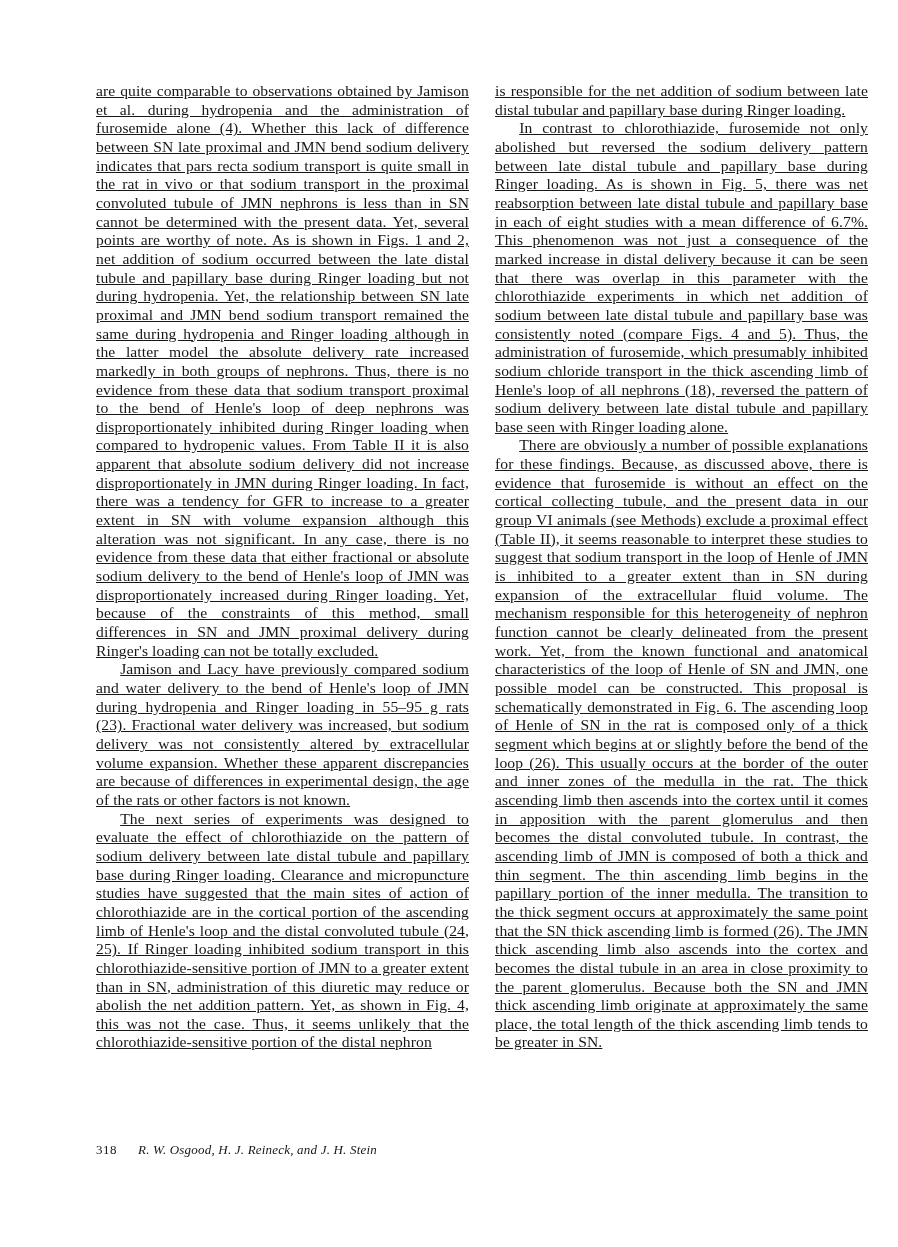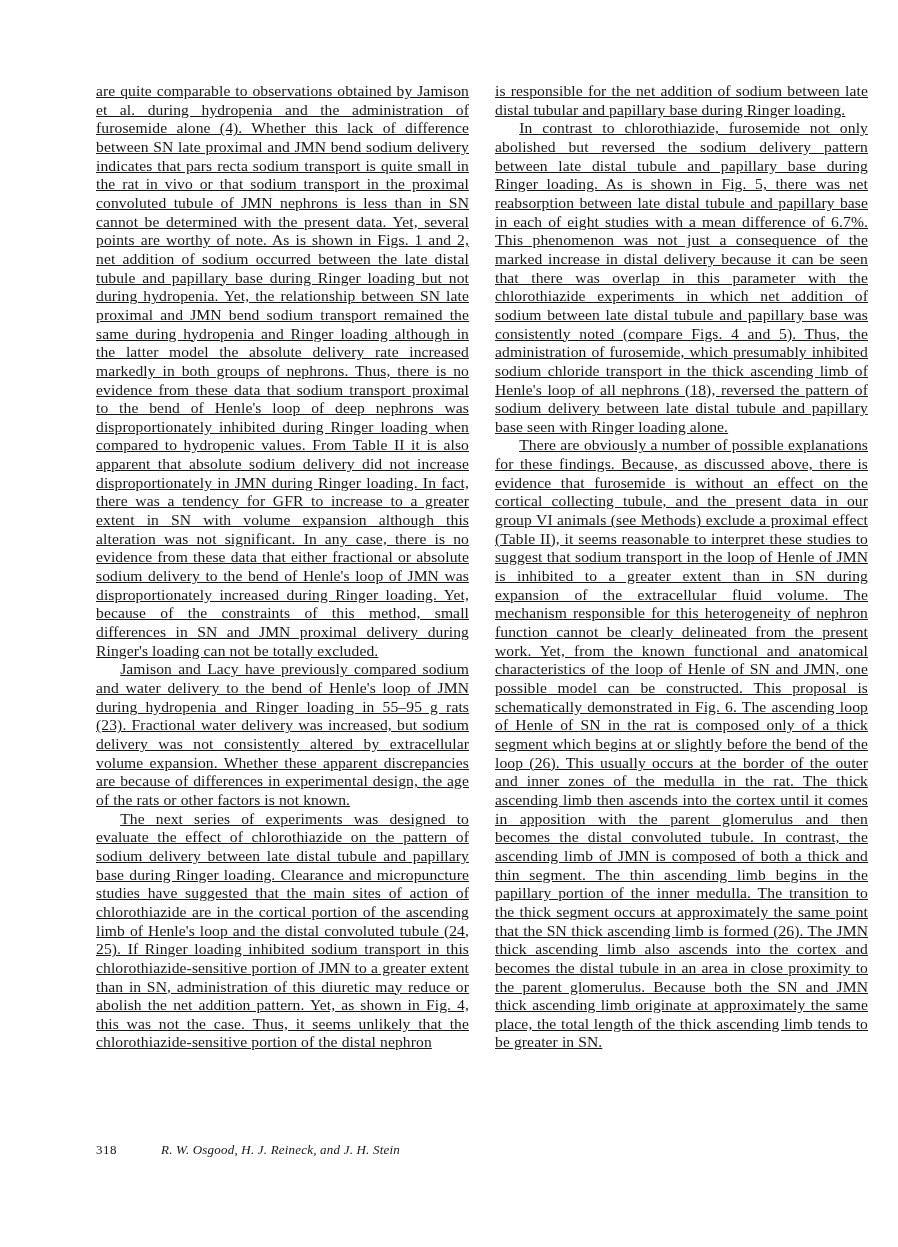--- a/index.html
+++ b/index.html
@@ -46,21 +46,21 @@
     top: 1142px;
     display: flex;
     align-items: baseline;
     font-size: 13px;
   }
   .footer .page-number {
     letter-spacing: 0.5px;
   }
   .footer .authors {
     font-style: italic;
-    margin-left: 44px;
+    margin-left: 21px;
     letter-spacing: 0.2px;
   }
 </style>
 </head>
 <body>
 
 <div class="page">
 
   <div class="text-area">
     <div class="column">

